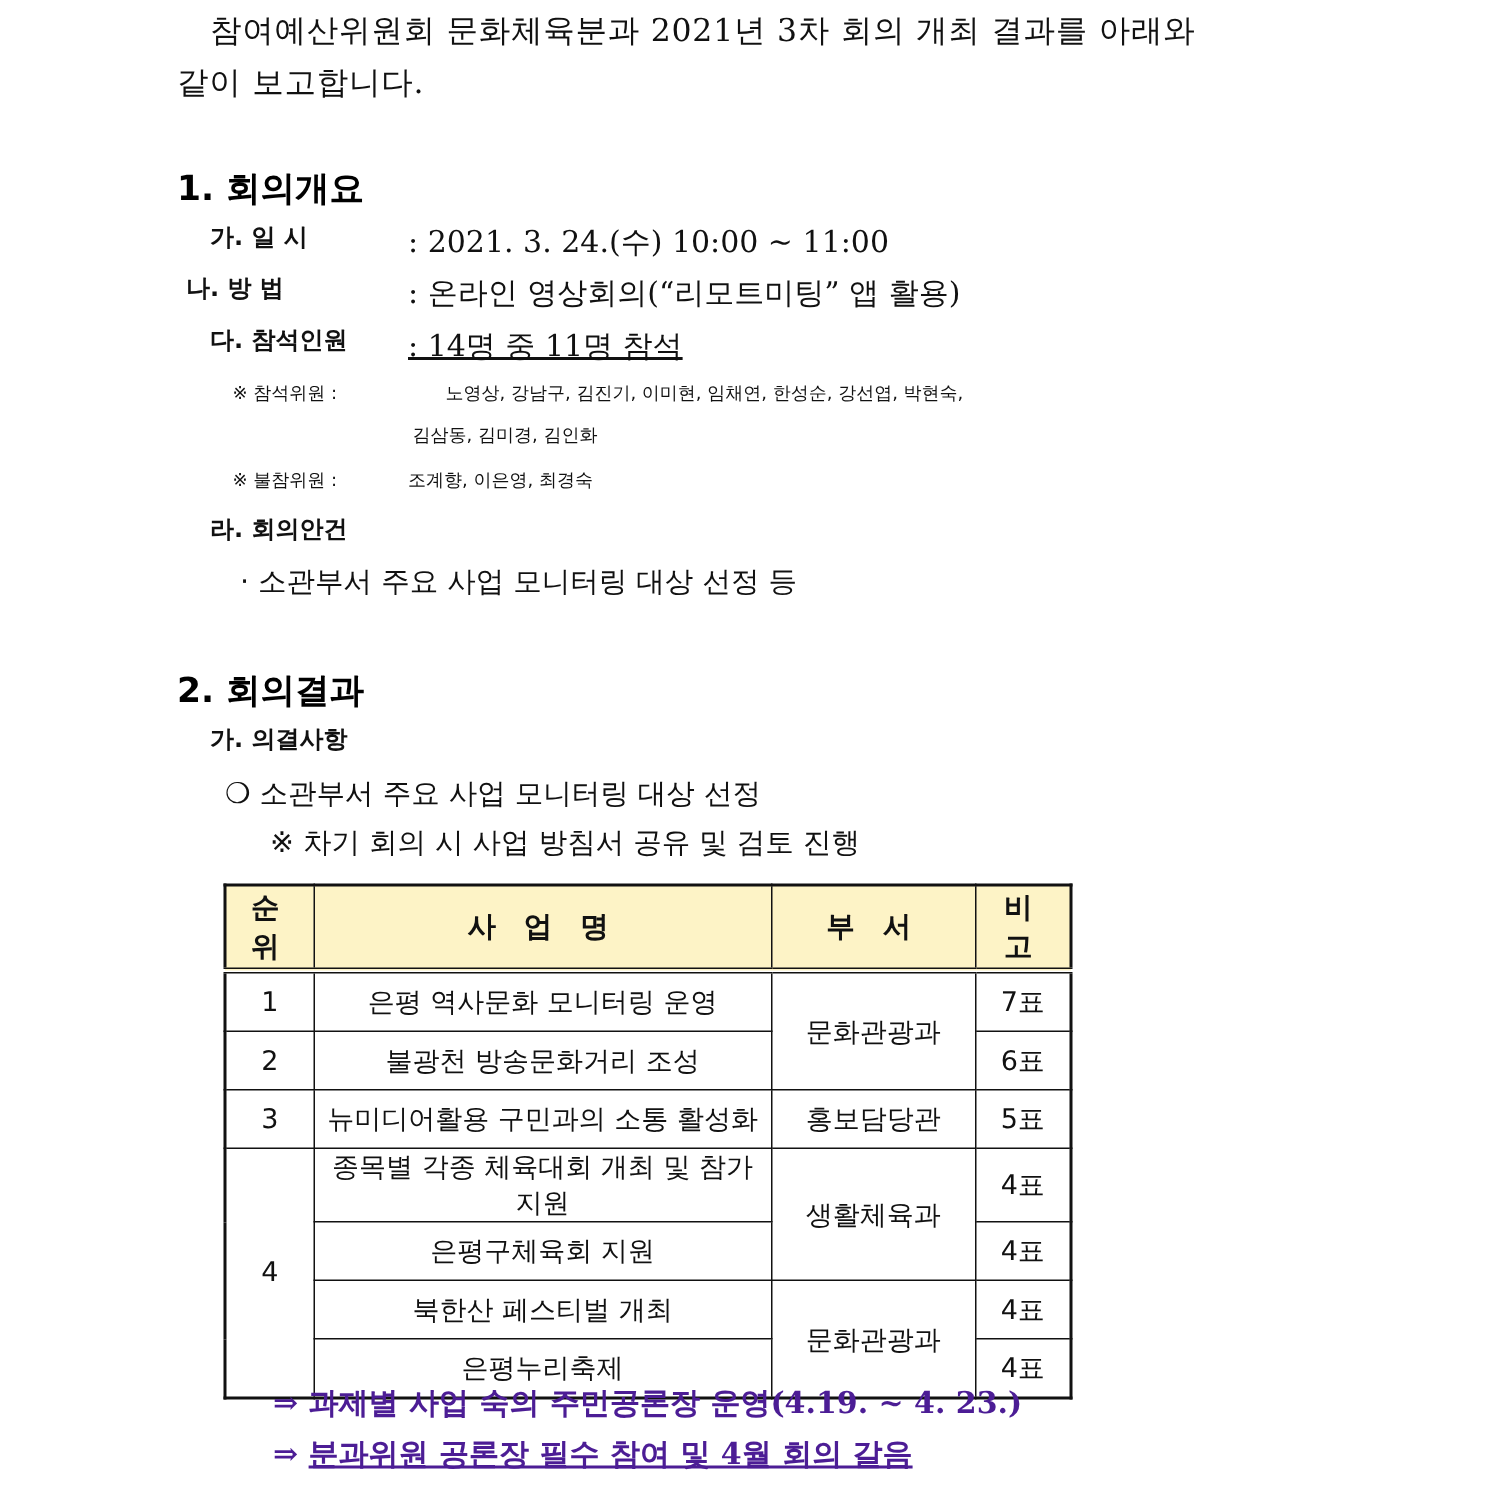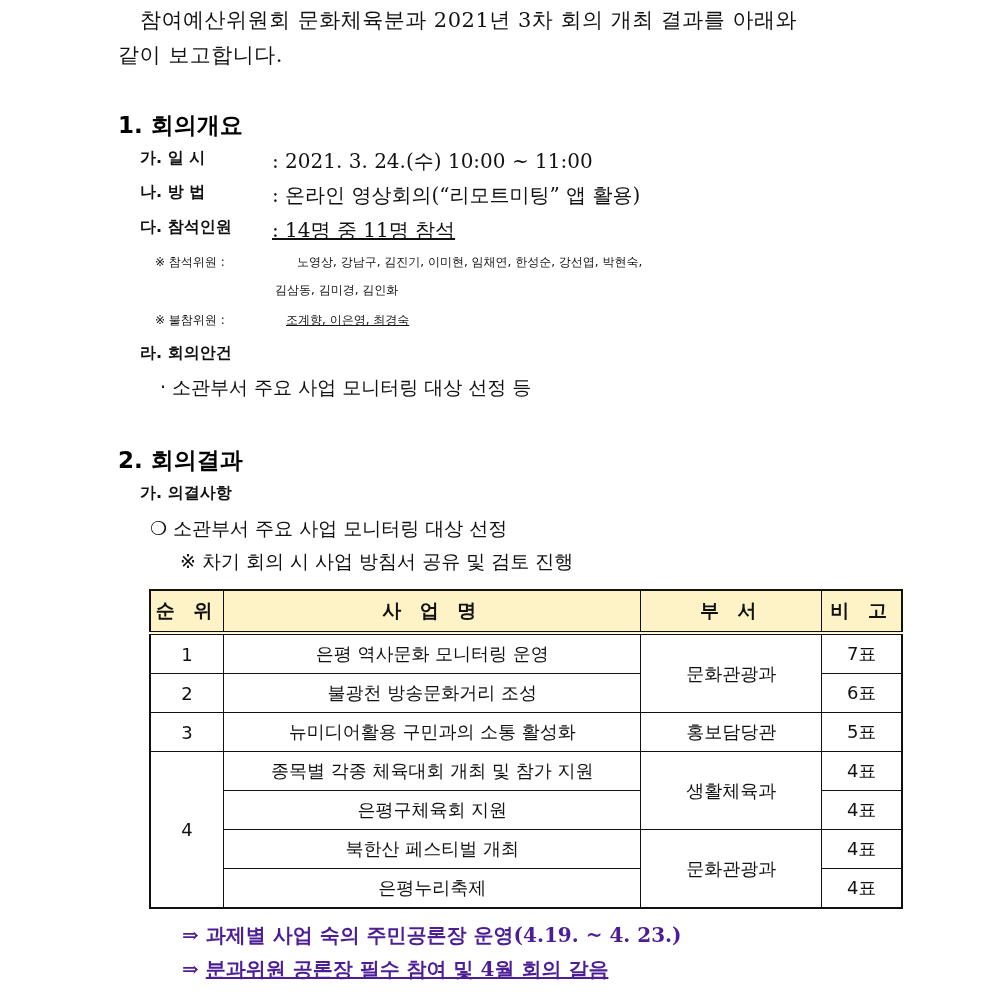--- a/index.html
+++ b/index.html
@@ -6,52 +6,52 @@
   body { width: 992px; height: 994px; position: relative; overflow: hidden;
          font-family: "DejaVu Serif", "Liberation Serif", serif; color: #111; }
   .abs { position: absolute; white-space: nowrap; }
   .intro { font-size: 21px; letter-spacing: 0.5px; }
   .sec { font-family: "DejaVu Sans", "Liberation Sans", sans-serif; font-weight: bold;
          color: #000000; font-size: 23px; }
   .sub { font-family: "DejaVu Sans", "Liberation Sans", sans-serif; font-weight: bold; font-size: 16px; }
   .val { font-size: 20px; }
   .note { font-family: "DejaVu Sans", "Liberation Sans", sans-serif; font-size: 12px; }
   .bul { font-family: "DejaVu Sans", "Liberation Sans", sans-serif; font-size: 19px; }
-  table.res { position: absolute; left: 149px; top: 589px; width: 754px;
+  table.res { position: absolute; left: 149px; top: 589px; width: 566px;
               border-collapse: collapse; border: 2px solid #111;
               font-family: "DejaVu Sans", "Liberation Sans", sans-serif; font-size: 18px; }
   table.res th { background: #fdf3c6; font-weight: bold; height: 38px; border: 1px solid #111;
                  border-bottom: 4px double #111; font-size: 19px; letter-spacing: 6px; }
   table.res td { border: 1px solid #111; text-align: center; height: 38px; padding: 0; }
   .concl { font-size: 20px; color: #4c1d95; font-weight: bold; }
   .u { text-decoration: underline; }
 </style>
 </head>
 <body>
 
 <div class="abs intro" style="left:140px; top:6px;">참여예산위원회 문화체육분과 2021년 3차 회의 개최 결과를 아래와</div>
 <div class="abs intro" style="left:118px; top:41px;">같이 보고합니다.</div>
 
 <div class="abs sec" style="left:118px; top:110px;">1. 회의개요</div>
 
 <div class="abs sub" style="left:140px; top:148px;">가. 일    시</div>
 <div class="abs val" style="left:272px; top:148px;">: 2021. 3. 24.(수) 10:00 ~ 11:00</div>
 
-<div class="abs sub" style="left:140px; top:182px;">나. 방    법</div>
+<div class="abs sub" style="left:124px; top:182px;">나. 방    법</div>
 <div class="abs val" style="left:272px; top:182px;">: 온라인 영상회의(“리모트미팅” 앱 활용)</div>
 
 <div class="abs sub" style="left:140px; top:217px;">다. 참석인원</div>
 <div class="abs val" style="left:272px; top:217px;text-decoration:underline;">: 14명 중 11명 참석</div>
 
 <div class="abs note" style="left:155px; top:254px;">※ 참석위원 :</div>
 <div class="abs note" style="left:275px; top:254px;margin-left:22px;">노영상, 강남구, 김진기, 이미현, 임채연, 한성순, 강선엽, 박현숙,</div>
 <div class="abs note" style="left:275px; top:282px;">김삼동, 김미경, 김인화</div>
 
 <div class="abs note" style="left:155px; top:312px;">※ 불참위원 :</div>
-<div class="abs note" style="left:286px; top:312px;text-decoration:underline;">조계향, 이은영, 최경숙</div>
+<div class="abs note" style="left:272px; top:312px;">조계향, 이은영, 최경숙</div>
 
 <div class="abs sub" style="left:140px; top:343px;">라. 회의안건</div>
 <div class="abs bul" style="left:160px; top:375px;">· 소관부서 주요 사업 모니터링 대상 선정 등</div>
 
 <div class="abs sec" style="left:118px; top:445px;">2. 회의결과</div>
 
 <div class="abs sub" style="left:140px; top:483px;">가. 의결사항</div>
 <div class="abs bul" style="left:150px; top:516px;">❍ 소관부서 주요 사업 모니터링 대상 선정</div>
 <div class="abs bul" style="left:180px; top:549px;">※ 차기 회의 시 사업 방침서 공유 및 검토 진행</div>
 

